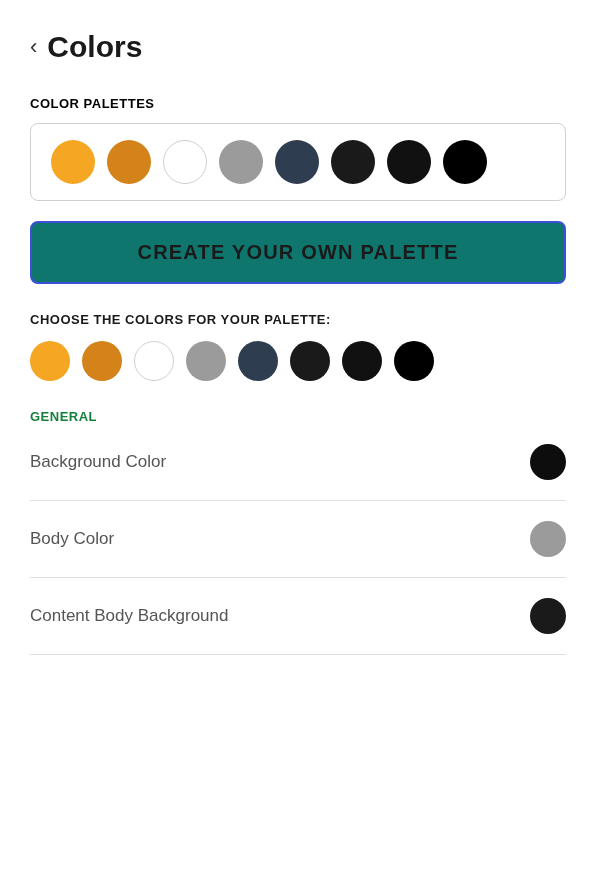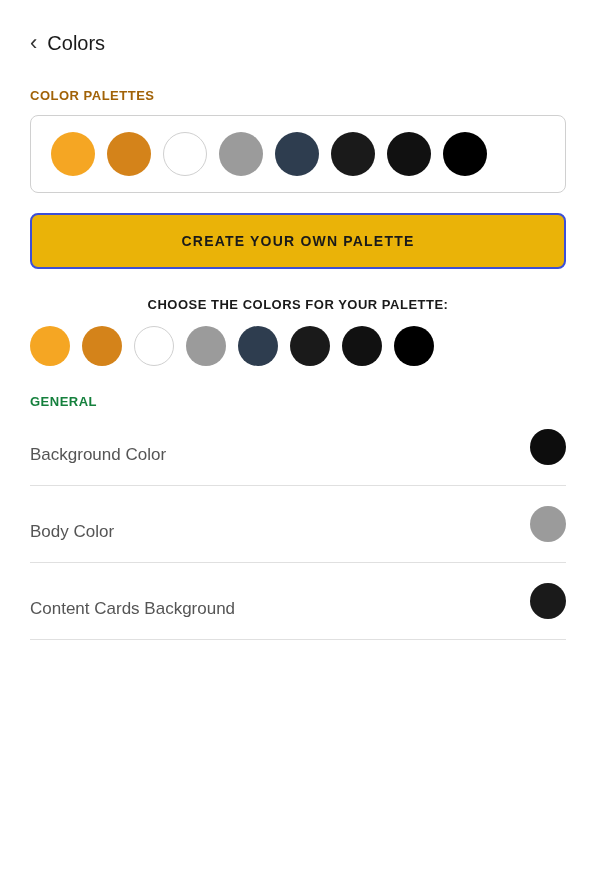--- a/index.html
+++ b/index.html
@@ -26,29 +26,29 @@
     }
 
     .back-arrow {
       font-size: 22px;
       color: #333;
       cursor: pointer;
       font-weight: 300;
     }
 
     .page-title {
-      font-size: 20px;
-      font-weight: 400;
+      font-size: 30px;
+      font-weight: 700;
       color: #1a1a1a;
     }
 
     .section-label {
       font-size: 13px;
       font-weight: 700;
-      color: #a16207;
+      color: #000000;
       letter-spacing: 0.5px;
       margin-bottom: 12px;
       text-transform: uppercase;
     }
 
     .palette-box {
       border: 1px solid #d0d0d0;
       border-radius: 8px;
       padding: 16px 20px;
       display: flex;
@@ -63,33 +63,32 @@
       border-radius: 50%;
       flex-shrink: 0;
       cursor: pointer;
     }
 
     .create-palette-btn {
       width: 100%;
       padding: 18px;
       border: 2.5px solid #3b4fd8;
       border-radius: 8px;
-      background: #eab308;
-      font-size: 14px;
+      background: #0f766e;
+      font-size: 20px;
       font-weight: 700;
       letter-spacing: 1.2px;
       color: #1a1a1a;
       cursor: pointer;
       text-transform: uppercase;
       margin-bottom: 28px;
     }
 
     .choose-colors-section {
       margin-bottom: 28px;
-      text-align: center;
     }
 
     .choose-label {
       font-size: 13px;
       font-weight: 700;
       color: #1a1a1a;
       letter-spacing: 0.5px;
       margin-bottom: 14px;
       text-transform: uppercase;
     }
@@ -116,21 +115,21 @@
       font-size: 13px;
       font-weight: 700;
       color: #15803d;
       letter-spacing: 0.5px;
       margin-bottom: 0;
       text-transform: uppercase;
     }
 
     .color-setting-row {
       display: flex;
-      align-items: flex-end;
+      align-items: center;
       justify-content: space-between;
       padding: 20px 0;
       border-bottom: 1px solid #e0e0e0;
     }
 
     .color-setting-label {
       font-size: 17px;
       color: #555;
       font-weight: 400;
     }
@@ -192,20 +191,20 @@
   <div id="general-settings-container">
       <div class="color-setting-row">
         <span class="color-setting-label">Background Color</span>
         <div class="color-swatch" style="background-color: rgb(13, 13, 13);"></div>
       </div>
       <div class="color-setting-row">
         <span class="color-setting-label">Body Color</span>
         <div class="color-swatch" style="background-color: rgb(155, 155, 155);"></div>
       </div>
       <div class="color-setting-row">
-        <span class="color-setting-label">Content Cards Background</span>
+        <span class="color-setting-label">Content Body Background</span>
         <div class="color-swatch" style="background-color: rgb(26, 26, 26);"></div>
       </div>
     </div>
 </div>
 
 
 
 
 </body></html>

